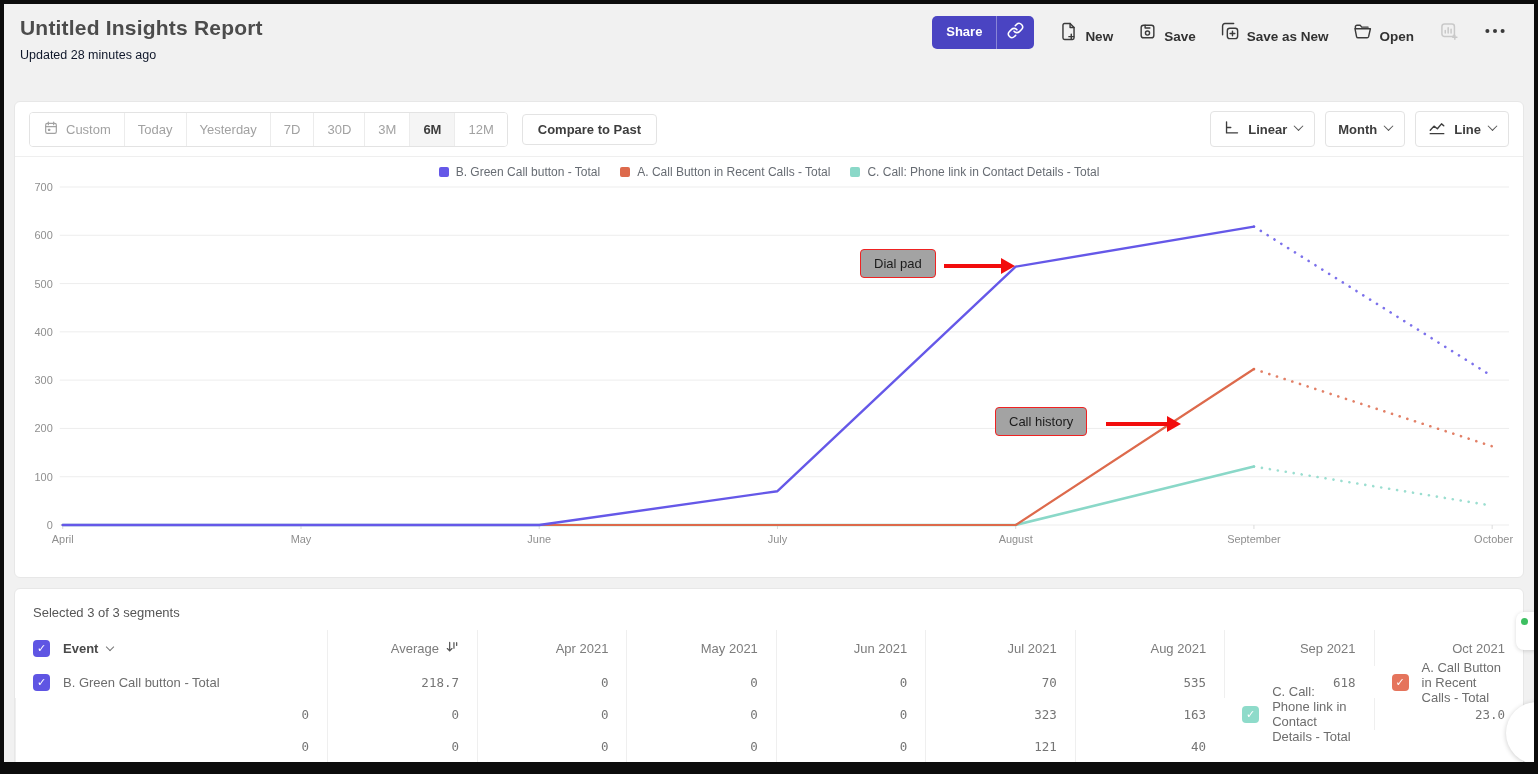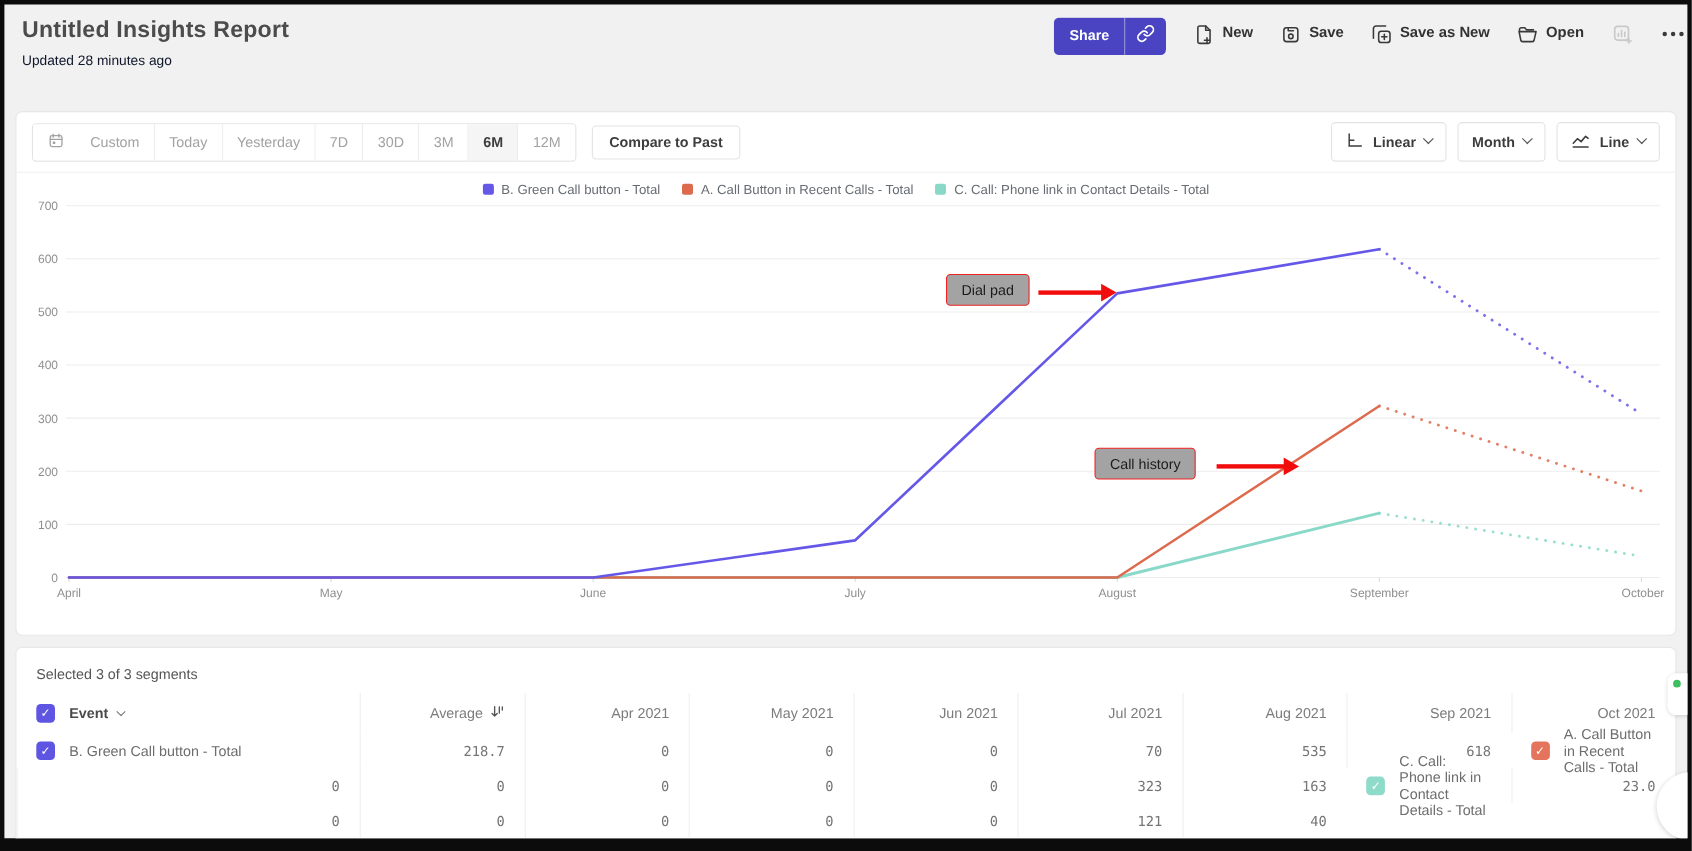--- a/index.html
+++ b/index.html
@@ -8,33 +8,33 @@
   .screen{
     position:relative; width:1538px; height:774px; overflow:hidden;
     background:#f1f1f1;
     border-left:4px solid #0c0c0c; border-right:4px solid #0c0c0c;
     border-top:4px solid #0c0c0c; border-bottom:12px solid #0c0c0c;
   }
   
   .hdr{ position:relative; height:97px; padding:12px 18px 0 16px; }
   .hdr-title{ font-size:21px; font-weight:bold; color:#4c4c4c; letter-spacing:.2px;}
   .hdr-sub{ font-size:12.5px; color:#0f172a; margin-top:8px;}
-  .hdr-right{ position:absolute; top:12px; right:2px; display:flex; align-items:center; gap:25px;}
+  .hdr-right{ position:absolute; top:12px; right:28px; display:flex; align-items:center; gap:25px;}
   .share-split{ display:flex; align-items:stretch; border-radius:5px; overflow:hidden; cursor:pointer;}
   .share-main{ background:#4a44c2; color:#fff; font-size:13px; font-weight:bold; padding:8px 14px;}
   .share-link{ background:#4a44c2; padding:6px 10px; display:flex; align-items:center; border-left:1px solid rgba(255,255,255,.35);}
-  .tool-btn{ display:flex; align-items:flex-start; gap:7px; font-size:13.5px; font-weight:600; color:#323232; cursor:pointer; background:none; border:none; font-family:inherit;}
+  .tool-btn{ display:flex; align-items:flex-end; gap:7px; font-size:13.5px; font-weight:600; color:#323232; cursor:pointer; background:none; border:none; font-family:inherit;}
   .tool-btn svg{ stroke:#3a3a3a; }
   .icon-disabled svg{ stroke:#c9c9c9; }
   
   .panel{ background:#fff; border:1px solid #e7e7e7; border-radius:6px; margin:0 10px;}
   .panel-chart{ height:477px; }
   .tabrow{ display:flex; align-items:center; padding:9px 14px; border-bottom:1px solid #efefef;}
   .tabgroup{ display:inline-flex; border:1px solid #e3e3e3; border-radius:4px; overflow:hidden; background:#fff;}
-  .tab{ padding:7px 13px; font-size:13px; color:#a2a2a2; border-right:1px solid #ececec; cursor:pointer; display:flex; align-items:center; gap:23px; background:#fff; white-space:nowrap;}
+  .tab{ padding:7px 13px; font-size:13px; color:#a2a2a2; border-right:1px solid #ececec; cursor:pointer; display:flex; align-items:center; gap:7px; background:#fff; white-space:nowrap;}
   .tab:last-child{ border-right:none; }
   .tab.active{ color:#3d3d3d; font-weight:bold; background:#f5f5f5; }
   .compare-btn{ margin-left:14px; padding:7px 15px; font-size:13px; font-weight:bold; color:#3d3d3d; border:1px solid #e3e3e3; border-radius:4px; background:#fff; cursor:pointer; font-family:inherit;}
   .ctrls{ margin-left:auto; display:flex; gap:10px;border-radius:14px; }
   .ctrl-btn{ display:flex; align-items:center; gap:8px; padding:7px 12px; font-size:13px; font-weight:bold; color:#3d3d3d; border:1px solid #e3e3e3; border-radius:4px; background:#fff; cursor:pointer; font-family:inherit;}
   .chev{ width:7px; height:7px; border-right:1.6px solid #555; border-bottom:1.6px solid #555; transform:rotate(45deg) translate(-1px,-1px); margin-top:-3px;}
   
   .chart-wrap{ position:relative; height:404px; margin-top:2px;}
   .legend{ position:absolute; top:6px; left:0; right:0; display:flex; justify-content:center; gap:20px; font-size:12px; color:#676c73;}
   .legend-item{ display:flex; align-items:center; gap:7px;}

